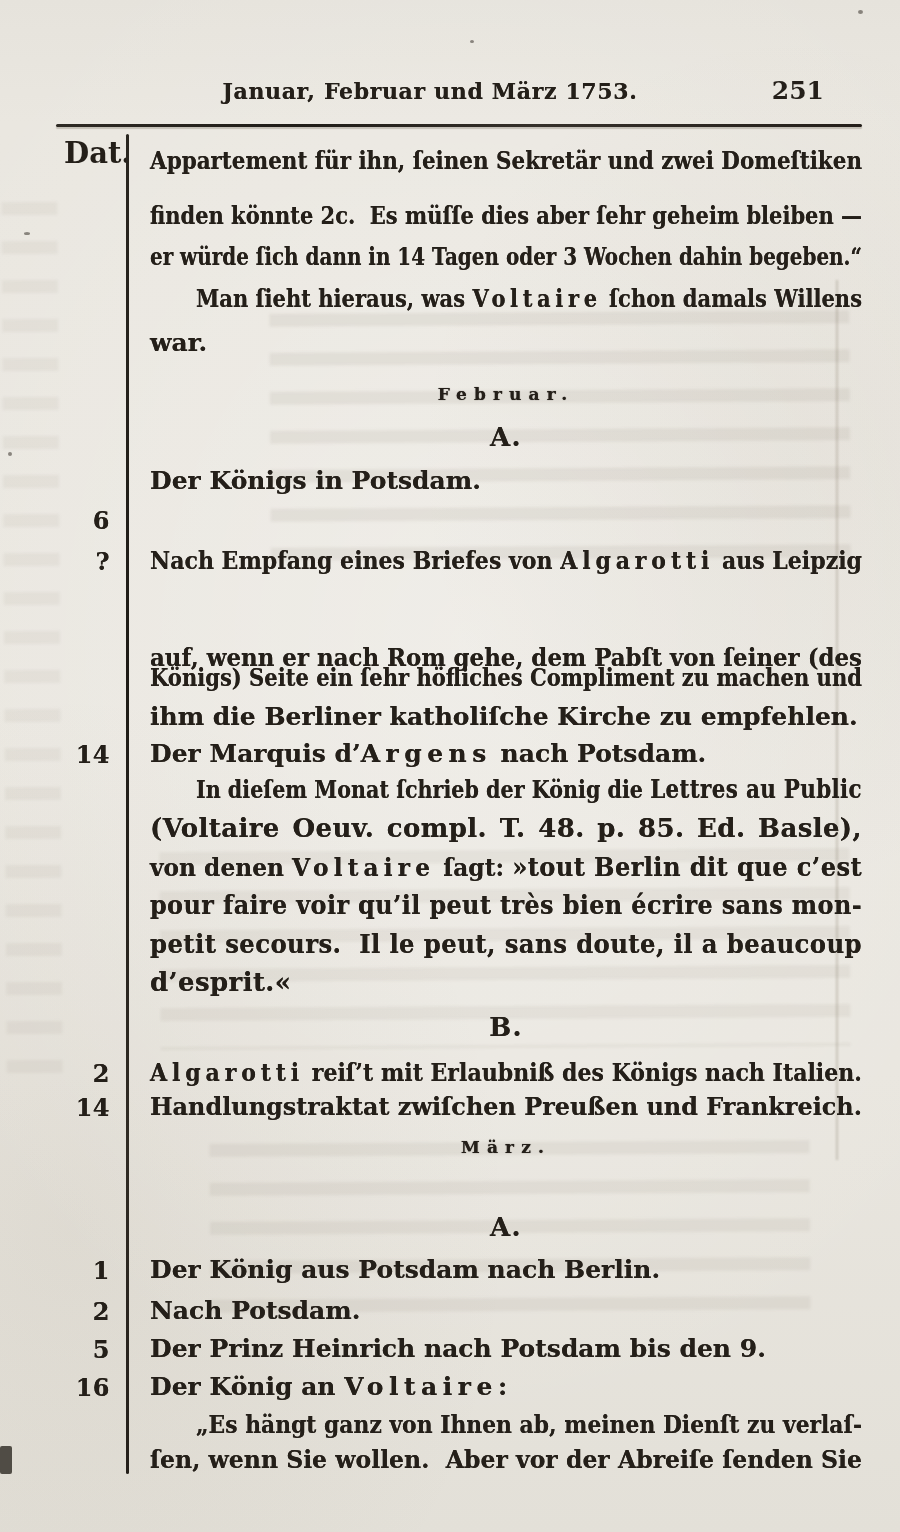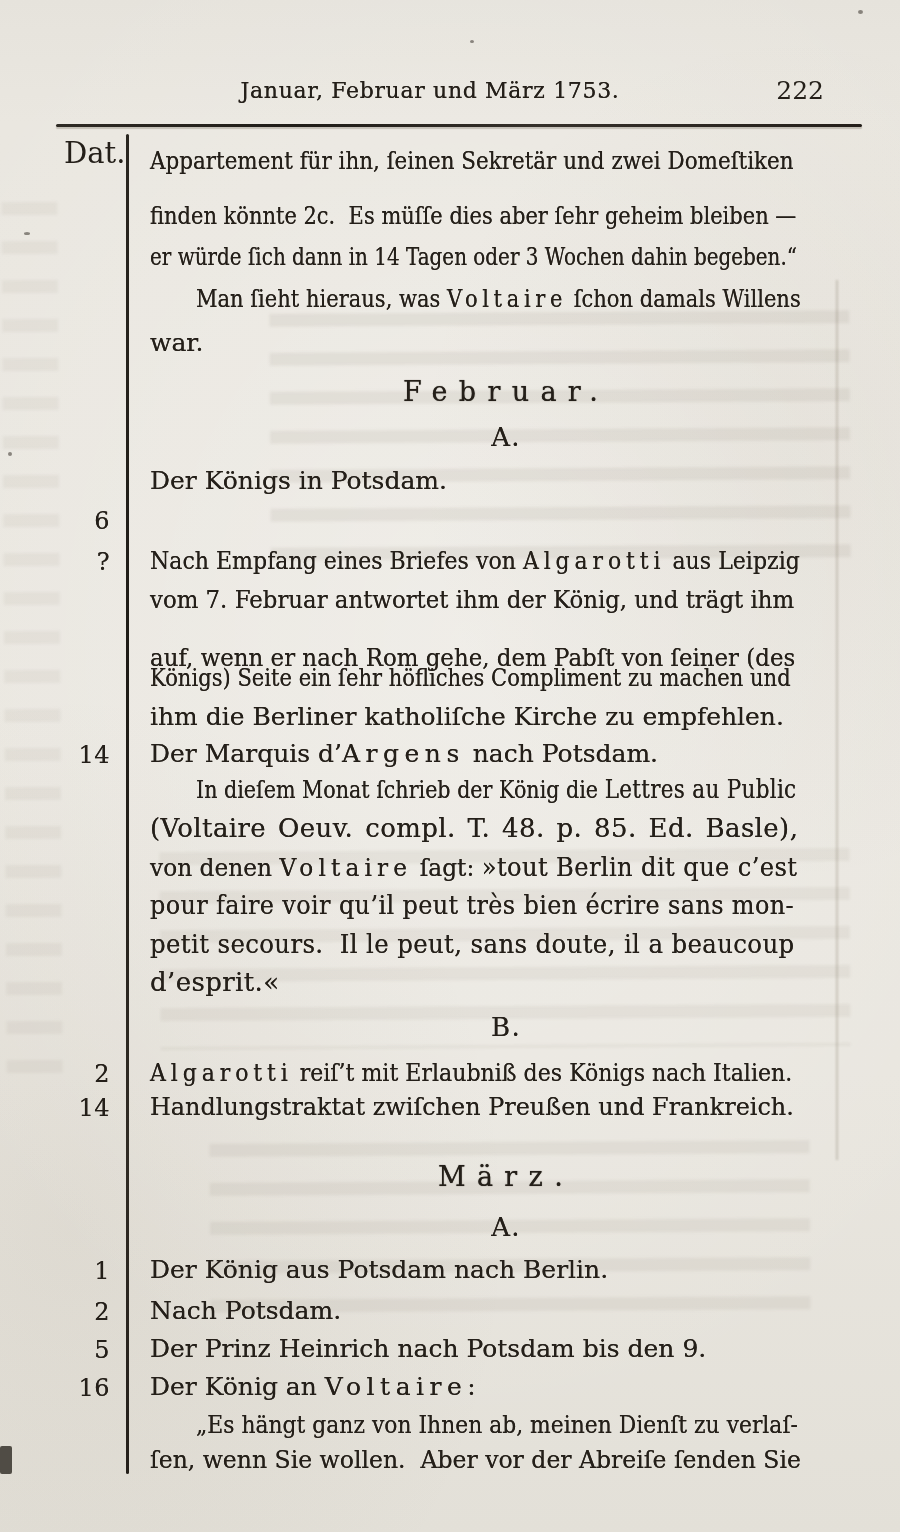--- a/index.html
+++ b/index.html
@@ -1,35 +1,35 @@
 <!DOCTYPE html>
 <html><head>
 <meta charset="utf-8">
 <style>
   html,body{margin:0;padding:0;background:#555;}
   .page{
     position:relative; width:900px; height:1532px; overflow:hidden;
     font-family:"DejaVu Serif","Liberation Serif",serif;
-    font-weight:400; color:#241f19;
+    font-weight:700; color:#241f19;
     background:
       radial-gradient(130% 95% at 52% 42%, rgba(255,255,255,.28) 0%, rgba(255,255,255,0) 55%),
       radial-gradient(60% 40% at 88% 30%, rgba(120,105,80,.06) 0%, rgba(0,0,0,0) 70%),
       radial-gradient(70% 50% at 8% 80%, rgba(120,105,80,.08) 0%, rgba(0,0,0,0) 70%),
       linear-gradient(180deg,#e6e3dc 0%, #eae7e0 8%, #e9e6df 70%, #e3e0d8 100%);
   }
   .tl{position:absolute; left:150px; width:712px; line-height:34px; font-size:25px;}
   .line{display:inline-block; white-space:pre; text-shadow:0 0 .6px rgba(30,25,18,.85);}
   .indent .line{margin-left:46px;}
   .center{text-align:center;}
   .sp{letter-spacing:.22em;}
   .ant{letter-spacing:.015em;}
   .antline{font-size:26px;}
   .mnum{position:absolute; left:-92px; top:1px; width:52px; text-align:right;
         font-size:24px; letter-spacing:.02em; text-shadow:0 0 .6px rgba(30,25,18,.85);}
-  .head{font-size:27px; letter-spacing:.42em; text-shadow:0 0 .8px rgba(30,25,18,.9);}
+  .head{font-size:17px; letter-spacing:.42em; text-shadow:0 0 .8px rgba(30,25,18,.9);}
   .subhead{font-size:26px; letter-spacing:.05em;}
   .title-row{position:absolute; top:78px; left:150px; width:560px; text-align:center;
              font-size:22px; letter-spacing:.03em;}
   .pagenum{position:absolute; top:76px; right:76px; font-size:25px;}
   .hrule{position:absolute; top:124px; left:56px; width:806px; height:3px;
          background:linear-gradient(90deg,#2e2a24 0%,#1f1c17 30%,#35302a 60%,#241f1a 100%);
          border-radius:2px; box-shadow:0 2px 1px rgba(80,70,55,.25);}
   .vrule{position:absolute; top:134px; left:126px; width:3px; height:1340px;
          background:linear-gradient(180deg,#2a2620 0%,#1e1b16 40%,#302b24 75%,#241f1a 100%);
          border-radius:2px;}
@@ -57,21 +57,21 @@
   <div class="ghost g3"></div>
   <div class="ghost g4"></div>
   <div class="crease"></div>
   <div class="speck" style="left:858px;top:10px;width:5px;height:4px"></div>
   <div class="speck" style="left:24px;top:232px;width:6px;height:3px"></div>
   <div class="speck" style="left:8px;top:452px;width:4px;height:4px"></div>
   <div class="speck" style="left:470px;top:40px;width:4px;height:3px"></div>
   <div class="mark-bl"></div>
 
   <div class="title-row"><span class="line">Januar, Februar und März 1753.</span></div>
-  <div class="pagenum">222</div>
+  <div class="pagenum">251</div>
   <div class="hrule"></div>
   <div class="datlabel">Dat.</div>
   <div class="vrule"></div>
 
   <div class="tl" style="top:144px"><span class="line" style="transform-origin: left center; transform: scaleX(0.858429);">Appartement für ihn, ſeinen Sekretär und zwei Domeſtiken</span></div>
   <div class="tl" style="top:199px"><span class="line" style="transform-origin: left center; transform: scaleX(0.839576);">finden könnte 2c.  Es müſſe dies aber ſehr geheim bleiben —</span></div>
   <div class="tl" style="top:240px"><span class="line" style="transform-origin: left center; transform: scaleX(0.79734);">er würde ſich dann in 14 Tagen oder 3 Wochen dahin begeben.“</span></div>
   <div class="tl indent" style="top:282px">
     <span class="line" style="transform-origin: left center; transform: scaleX(0.841573);"><span>Man ſieht hieraus, was </span><span class="sp">Voltaire</span><span> ſchon damals Willens</span></span>
   </div>
@@ -83,21 +83,20 @@
   <div class="tl" style="top:464px"><span class="line">Der Königs in Potsdam.</span></div>
 
   <div class="tl" style="top:503px">
     <span class="mnum">6</span>
   </div>
 
   <div class="tl" style="top:544px">
     <span class="mnum">?</span>
     <span class="line" style="transform-origin: left center; transform: scaleX(0.882314);"><span>Nach Empfang eines Briefes von </span><span class="sp">Algarotti</span><span> aus Leipzig</span></span>
   </div>
-  <div class="tl" style="top:583px"><span class="line" style="transform-origin: left center; transform: scaleX(0.913791);">vom 7. Februar antwortet ihm der König, und trägt ihm</span></div>
   <div class="tl" style="top:641px"><span class="line" style="transform-origin: left center; transform: scaleX(0.916271);">auf, wenn er nach Rom gehe, dem Pabſt von ſeiner (des</span></div>
   <div class="tl" style="top:661px"><span class="line" style="transform-origin: left center; transform: scaleX(0.842728);">Königs) Seite ein ſehr höfliches Compliment zu machen und</span></div>
   <div class="tl" style="top:700px"><span class="line">ihm die Berliner katholiſche Kirche zu empfehlen.</span></div>
 
   <div class="tl" style="top:737px">
     <span class="mnum">14</span>
     <span class="line"><span>Der Marquis d’</span><span class="sp">Argens</span><span> nach Potsdam.</span></span>
   </div>
 
   <div class="tl indent" style="top:772px">
@@ -115,21 +114,21 @@
 
   <div class="tl" style="top:1056px">
     <span class="mnum">2</span>
     <span class="line" style="transform-origin: left center; transform: scaleX(0.883032);"><span class="sp">Algarotti</span><span> reiſ’t mit Erlaubniß des Königs nach Italien.</span></span>
   </div>
   <div class="tl" style="top:1090px">
     <span class="mnum">14</span>
     <span class="line" style="transform-origin: left center; transform: scaleX(0.956347);">Handlungstraktat zwiſchen Preußen und Frankreich.</span>
   </div>
 
-  <div class="tl center" style="top:1160px"><span class="line head">März.</span></div>
+  <div class="tl center" style="top:1128px"><span class="line head">März.</span></div>
   <div class="tl center" style="top:1210px"><span class="line subhead">A.</span></div>
 
   <div class="tl" style="top:1253px">
     <span class="mnum">1</span>
     <span class="line">Der König aus Potsdam nach Berlin.</span>
   </div>
   <div class="tl" style="top:1294px">
     <span class="mnum">2</span>
     <span class="line">Nach Potsdam.</span>
   </div>

